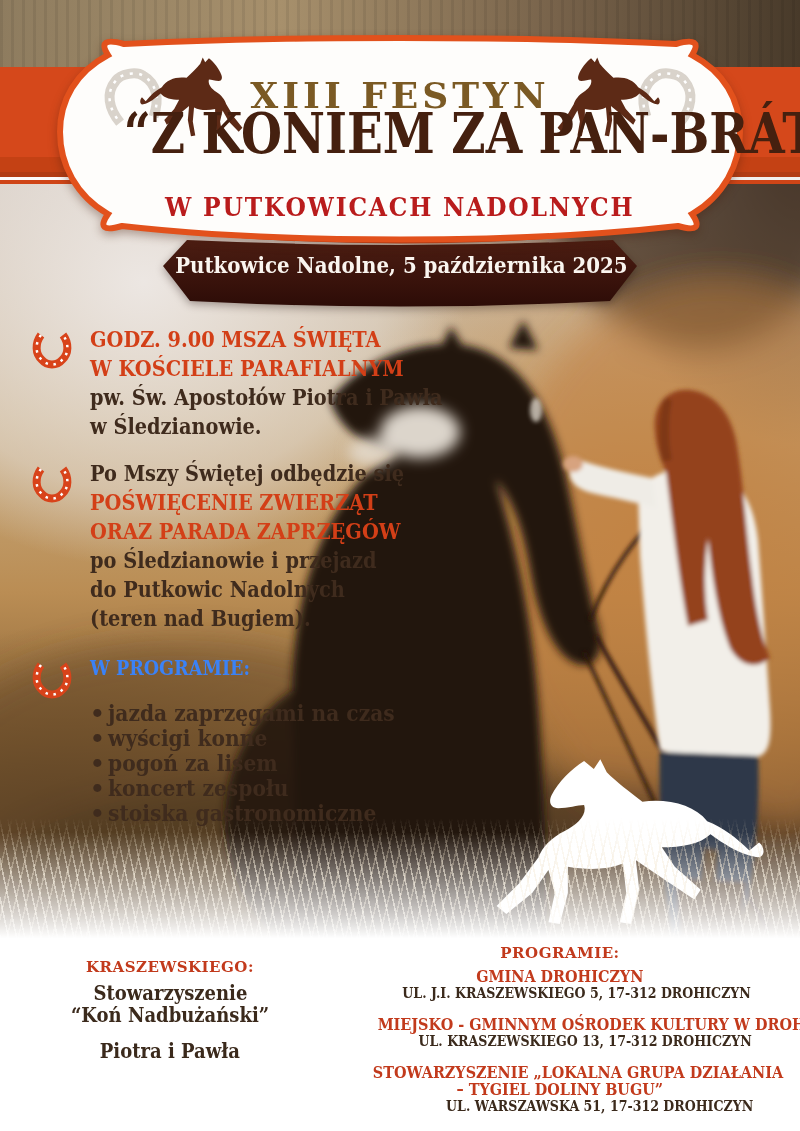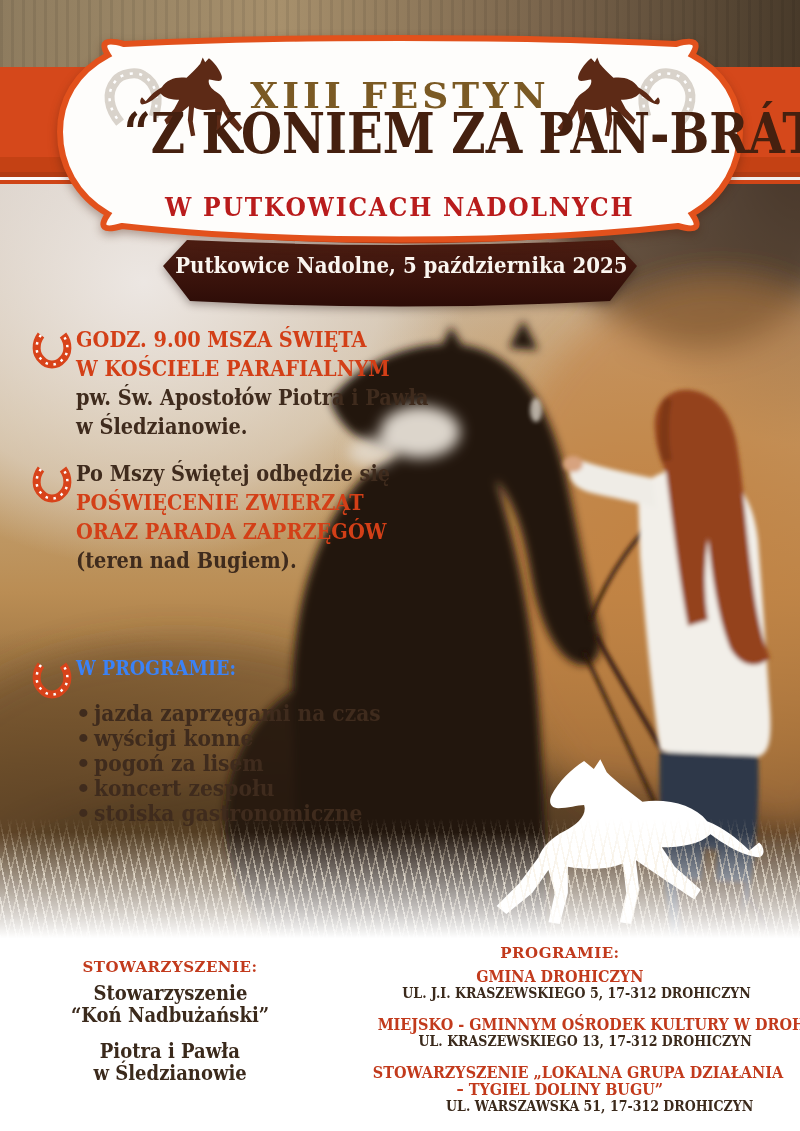--- a/index.html
+++ b/index.html
@@ -50,21 +50,21 @@
     font-weight:bold;font-size:36px;letter-spacing:4px;color:#7b5a24;}
   .main-title{position:absolute;left:0;top:76px;width:100%;text-align:center;
     font-weight:bold;font-size:56px;line-height:62px;color:#45200f;white-space:nowrap;}
   .main-title .sqC{display:inline-block;transform:scaleX(.84);transform-origin:center;}
   .subtitle{position:absolute;left:0;top:166px;width:100%;text-align:center;
     font-weight:bold;font-size:26px;letter-spacing:2px;color:#b91c1c;white-space:nowrap;}
 
   
   .sec{position:absolute;z-index:8;}
   .shoe{position:absolute;left:0;top:2px;}
-  .sec .txt{margin-left:46px;}
+  .sec .txt{margin-left:60px;}
   .iline{line-height:27px;white-space:nowrap;}
   .sq{display:inline-block;transform:scaleX(.88);transform-origin:left center;white-space:nowrap;}
   .red{color:#d33f17;font-weight:bold;font-size:22px;}
   .brn{color:#3f2b1d;font-weight:bold;font-size:22px;}
   .sec1{left:30px;top:326px;}
   .sec2{left:30px;top:460px;}
   .sec3{left:30px;top:656px;}
   .prog-head{font-weight:bold;font-size:20px;color:#3b82f6;white-space:nowrap;}
   .plist{margin-top:20px;}
   .pitem{line-height:25px;white-space:nowrap;font-weight:bold;font-size:23px;color:#3f2b1d;}
@@ -235,20 +235,22 @@
 
   <div class="sec sec2">
     <svg class="shoe" width="44" height="42" viewBox="0 0 44 42">
       <path d="M11,7 C5,15 5,26 12,32 C17,38 27,38 32,32 C39,26 39,15 33,7" fill="none" stroke="#d8431a" stroke-width="8"></path>
       <path d="M11,7 C5,15 5,26 12,32 C17,38 27,38 32,32 C39,26 39,15 33,7" fill="none" stroke="#ffffff" stroke-width="2.5" stroke-dasharray="2.5 5.5"></path>
     </svg>
     <div class="txt">
       <div class="iline"><span class="sq brn">Po Mszy Świętej odbędzie się</span></div>
       <div class="iline"><span class="sq red">POŚWIĘCENIE ZWIERZĄT</span></div>
       <div class="iline"><span class="sq red">ORAZ PARADA ZAPRZĘGÓW</span></div>
+      <div class="iline"><span class="sq brn">po Śledzianowie i przejazd</span></div>
+      <div class="iline"><span class="sq brn">do Putkowic Nadolnych</span></div>
       <div class="iline"><span class="sq brn">(teren nad Bugiem).</span></div>
     </div>
   </div>
 
   <div class="sec sec3">
     <svg class="shoe" width="44" height="42" viewBox="0 0 44 42">
       <path d="M11,7 C5,15 5,26 12,32 C17,38 27,38 32,32 C39,26 39,15 33,7" fill="none" stroke="#d8431a" stroke-width="8"></path>
       <path d="M11,7 C5,15 5,26 12,32 C17,38 27,38 32,32 C39,26 39,15 33,7" fill="none" stroke="#ffffff" stroke-width="2.5" stroke-dasharray="2.5 5.5"></path>
     </svg>
     <div class="txt">
@@ -258,28 +260,27 @@
         <div class="pitem"><span class="bdot">•</span><span class="sq">wyścigi konne</span></div>
         <div class="pitem"><span class="bdot">•</span><span class="sq">pogoń za lisem</span></div>
         <div class="pitem"><span class="bdot">•</span><span class="sq">koncert zespołu</span></div>
         <div class="pitem"><span class="bdot">•</span><span class="sq">stoiska gastronomiczne</span></div>
       </div>
     </div>
   </div>
 
   <div class="footer">
     <div class="organizers">
-      <div class="foot-head">STOWARZYSZENIE:</div>
+      <div class="foot-head">KRASZEWSKIEGO:</div>
       <div class="org-group">
         <div class="org-line"><span class="sqC2">Stowarzyszenie</span></div>
         <div class="org-line"><span class="sqC2">“Koń Nadbużański”</span></div>
       </div>
       <div class="org-group">
         <div class="org-line"><span class="sqC2">Piotra i Pawła</span></div>
-        <div class="org-line"><span class="sqC2">w Śledzianowie</span></div>
       </div>
     </div>
     <div class="partners">
       <div class="foot-head">PROGRAMIE:</div>
       <div class="partner">
         <div class="p-name"><span class="sqC2">GMINA DROHICZYN</span></div>
         <div class="p-addr"><span class="sqC2">UL. J.I. KRASZEWSKIEGO 5, 17-312 DROHICZYN</span></div>
       </div>
       <div class="partner">
         <div class="p-name"><span class="sqC2">MIEJSKO - GMINNYM OŚRODEK KULTURY W DROHICZYNIE</span></div>

